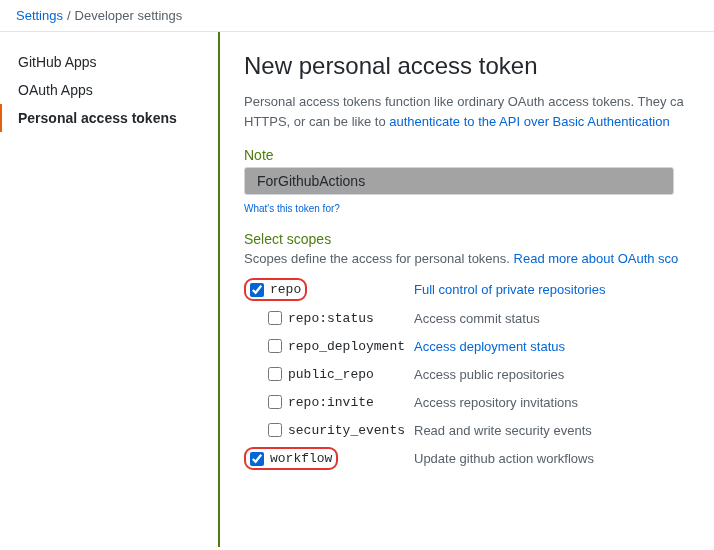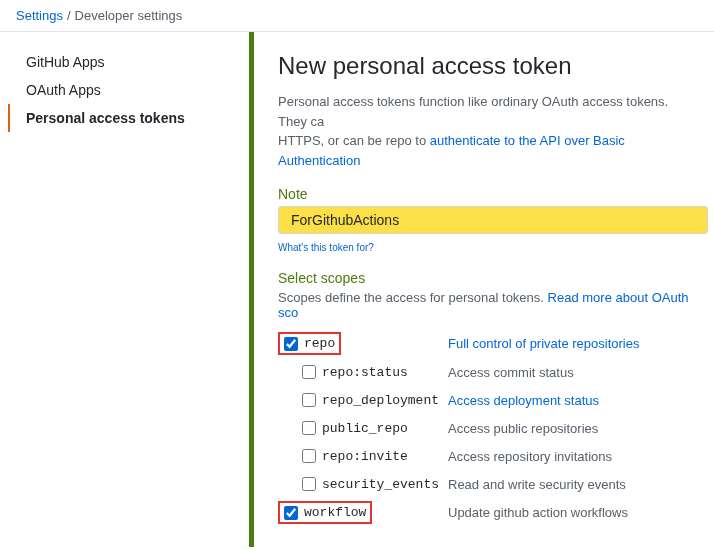--- a/index.html
+++ b/index.html
@@ -24,23 +24,23 @@
     .breadcrumb a {
       color: #0366d6;
       text-decoration: none;
     }
     .breadcrumb-sep { color: #586069; }
     .layout {
       display: flex;
       height: calc(550px - 35px);
     }
     .sidebar {
-      width: 254px;
-      border-right: 5px solid #4d7c0f;
-      padding: 16px 8px;
+      width: 220px;
+      border-right: 2px solid #4d7c0f;
+      padding: 16px 0;
       flex-shrink: 0;
     }
     .sidebar-item {
       display: block;
       padding: 6px 16px;
       font-size: 14px;
       color: #24292e;
       cursor: pointer;
       text-decoration: none;
       border-left: 2px solid transparent;
@@ -78,21 +78,21 @@
       margin-bottom: 4px;
     }
     .note-section { margin-bottom: 16px; }
     .note-input {
       width: 430px;
       padding: 5px 12px;
       font-size: 14px;
       border: 1px solid #d1d5da;
       border-radius: 3px;
       color: #24292e;
-      background: #fde047;
+      background: #a3a3a3;
       margin-bottom: 4px;
       display: block;
     }
     .helper-link {
       font-size: 10px;
       color: #0366d6;
       text-decoration: none;
     }
     .scopes-section { margin-top: 16px; }
     .scopes-desc {
@@ -137,21 +137,21 @@
       height: 14px;
       accent-color: #0366d6;
       cursor: pointer;
     }
     .checkbox-blue {
       accent-color: #0366d6;
     }
     
     .highlight-box {
       border: 2px solid #e3342f;
-      border-radius: 0;
+      border-radius: 9px;
       padding: 2px 4px;
       display: inline-flex;
       align-items: center;
       gap: 6px;
     }
   </style>
 </head>
 <body>
 
 <div class="breadcrumb">
@@ -167,21 +167,21 @@
     <a class="sidebar-item">OAuth Apps</a>
     <a class="sidebar-item active">Personal access tokens</a>
   </nav>
 
   <main class="main">
     <h1 class="page-title">New personal access token</h1>
 
     <p class="description">
       <span>Personal access tokens function like ordinary OAuth access tokens. They ca</span>
       <br>
-      <span>HTTPS, or can be repo to</span>
+      <span>HTTPS, or can be like to</span>
       <a href="#">authenticate to the API over Basic Authentication</a>
     </p>
 
     <div class="note-section">
       <div class="section-label">Note</div>
       <input class="note-input" type="text" value="ForGithubActions" style="">
       <a href="#" class="helper-link">What's this token for?</a>
     </div>
 
     <div class="scopes-section">

